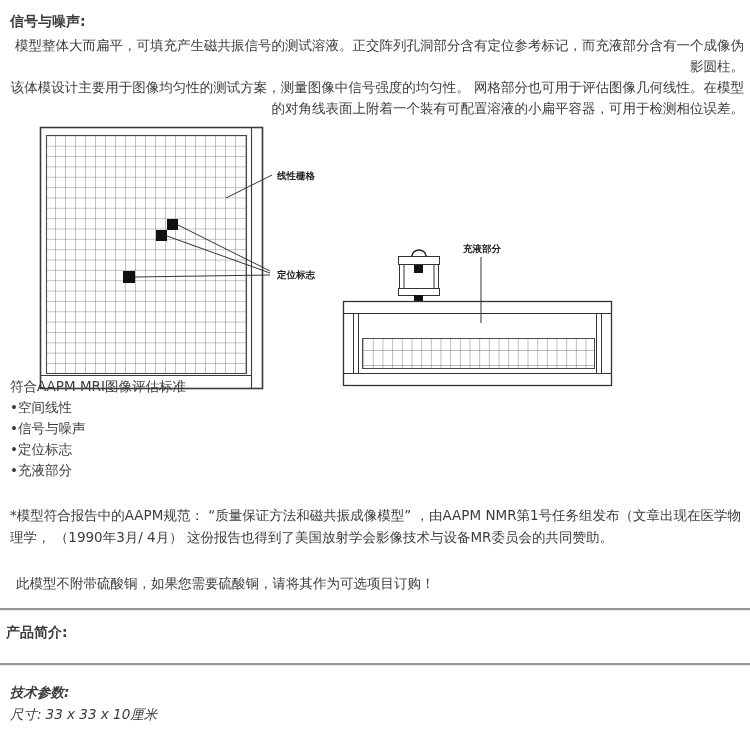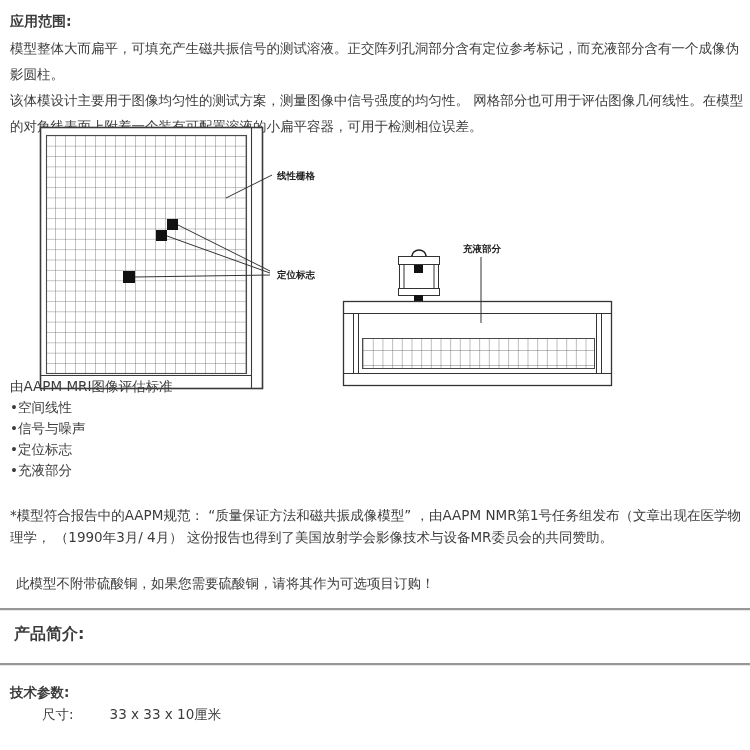--- a/index.html
+++ b/index.html
@@ -3,42 +3,42 @@
 <meta charset="utf-8">
 <style>
   html,body { margin:0; padding:0; }
   body {
     width:750px; height:750px; position:relative; background:#ffffff;
     font-family:"DejaVu Sans","Liberation Sans",sans-serif;
     color:#3c3c3c; font-size:13.5px; overflow:hidden;
   }
   .intro { position:absolute; top:13px; left:10px; right:6px; }
   .intro h2 { font-size:14px; margin:0 0 4px 0; font-weight:bold; }
-  .intro p { margin:0; line-height:26px; }
+  .intro p { margin:0; line-height:21px;text-align:right; }
   .diagram { position:absolute; top:110px; left:0; margin:15px; }
   .standards { position:absolute; top:376px; left:10px; line-height:21px; }
   .standards .std-head { margin-bottom:0; }
   .note { position:absolute; top:504px; left:10px; right:4px; line-height:22px; margin:0; }
   .copper { position:absolute; top:567px; left:10px; right:10px; line-height:21px; margin:6px; }
   .divider { position:absolute; left:0; width:750px; height:2px;
              background:#979797; border-bottom:1px solid #e6e6e6; }
   #divider-1 { top:608px; }
   #divider-2 { top:663px; }
-  .sec-title { position:absolute; left:14px; font-size:16px; font-weight:bold; }
+  .sec-title { position:absolute; left:6px; font-size:14px; font-weight:bold; }
   #product-intro-title { top:624px; }
-  .specs { position:absolute; top:681px; left:10px; line-height:22px; }
+  .specs { position:absolute; top:681px; left:10px; line-height:22px;font-style:italic; }
   .specs .spec-head { font-weight:bold; }
-  .spec-line span { margin-right:4px;margin-left:32px; }
+  .spec-line span { margin-right:4px; }
   svg text { font-family:"DejaVu Sans","Liberation Sans",sans-serif; }
 </style>
 </head>
 <body>
 
 <section class="intro">
-  <h2>应用范围:</h2>
+  <h2>信号与噪声:</h2>
   <p>模型整体大而扁平，可填充产生磁共振信号的测试溶液。正交阵列孔洞部分含有定位参考标记，而充液部分含有一个成像伪影圆柱。</p>
   <p>该体模设计主要用于图像均匀性的测试方案，测量图像中信号强度的均匀性。 网格部分也可用于评估图像几何线性。在模型的对角线表面上附着一个装有可配置溶液的小扁平容器，可用于检测相位误差。</p>
 </section>
 
 <figure class="diagram">
   <svg width="750" height="268" viewBox="0 0 750 268">
     <defs>
       <pattern id="gridL" width="10" height="10.35" patternUnits="userSpaceOnUse">
         <path d="M 10 0 L 0 0 0 10.35" fill="none" stroke="#6a6a6a" stroke-width="0.8"></path>
       </pattern>
@@ -84,21 +84,21 @@
       <line x1="586.5" y1="188.5" x2="586.5" y2="248.5" stroke="#333333" stroke-width="1"></line>
       <rect x="347.5" y="213.5" width="232" height="30" fill="url(#gridS)" stroke="#4a4a4a" stroke-width="1"></rect>
 
       <line x1="466" y1="132" x2="466" y2="198" stroke="#333333" stroke-width="1"></line>
       <text x="448" y="127" font-size="9.5" font-weight="bold" fill="#222222">充液部分</text>
     </g>
   </svg>
 </figure>
 
 <section class="standards">
-  <div class="std-head">由AAPM MRI图像评估标准</div>
+  <div class="std-head">符合AAPM MRI图像评估标准</div>
   <div class="std-item"><span>•</span><span>空间线性</span></div>
   <div class="std-item"><span>•</span><span>信号与噪声</span></div>
   <div class="std-item"><span>•</span><span>定位标志</span></div>
   <div class="std-item"><span>•</span><span>充液部分</span></div>
 </section>
 
 <p class="note">*模型符合报告中的AAPM规范： “质量保证方法和磁共振成像模型” ，由AAPM NMR第1号任务组发布（文章出现在医学物理学， （1990年3月/ 4月） 这份报告也得到了美国放射学会影像技术与设备MR委员会的共同赞助。</p>
 
 <p class="copper">此模型不附带硫酸铜，如果您需要硫酸铜，请将其作为可选项目订购！</p>
 

